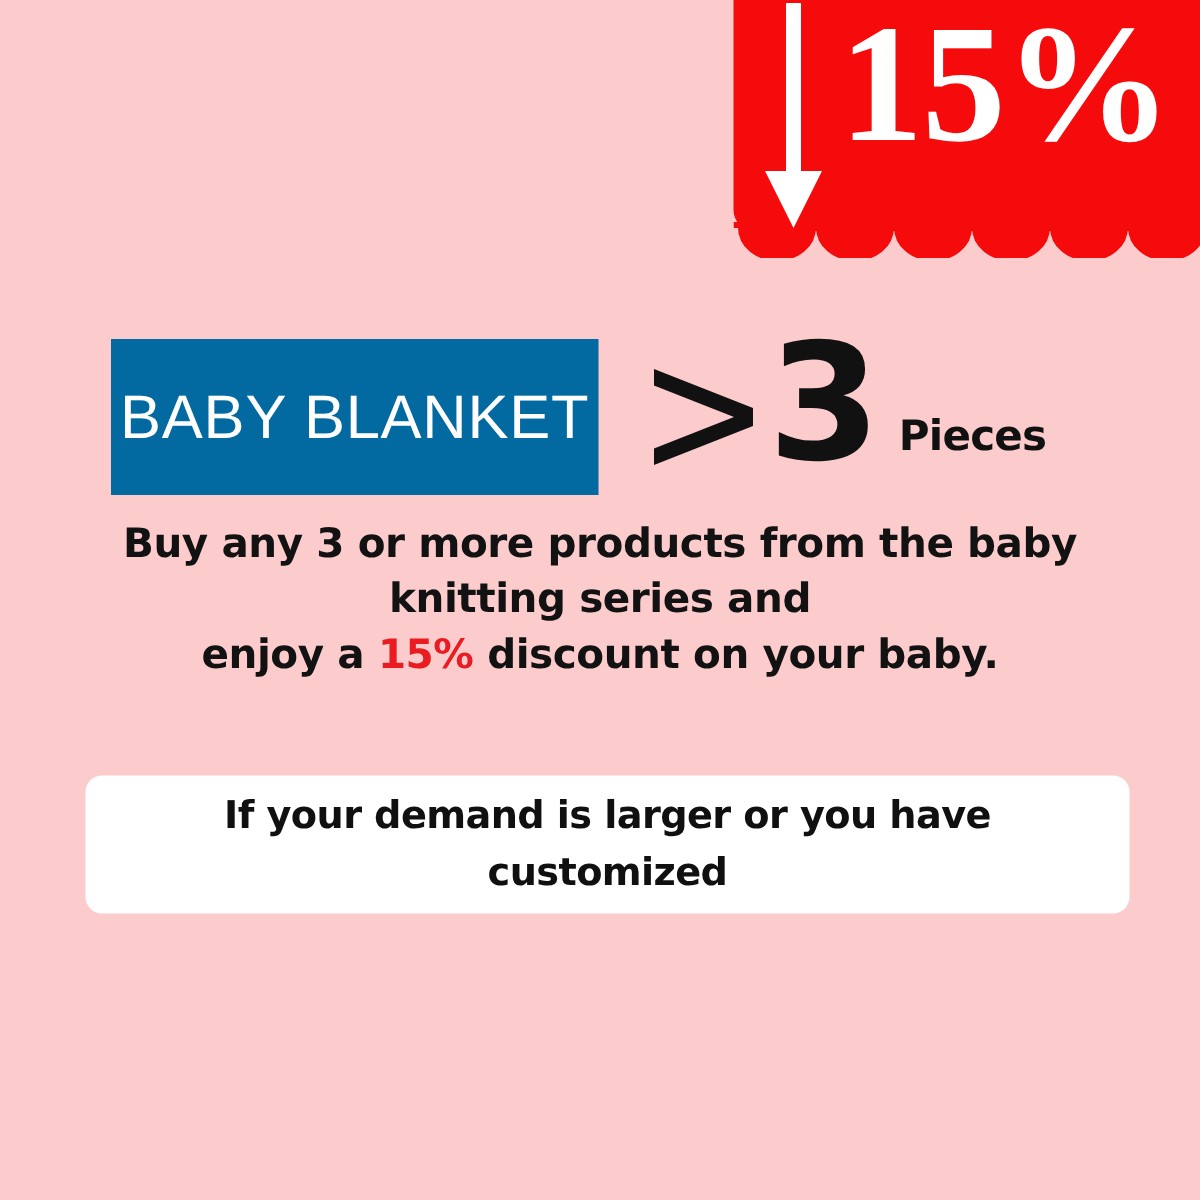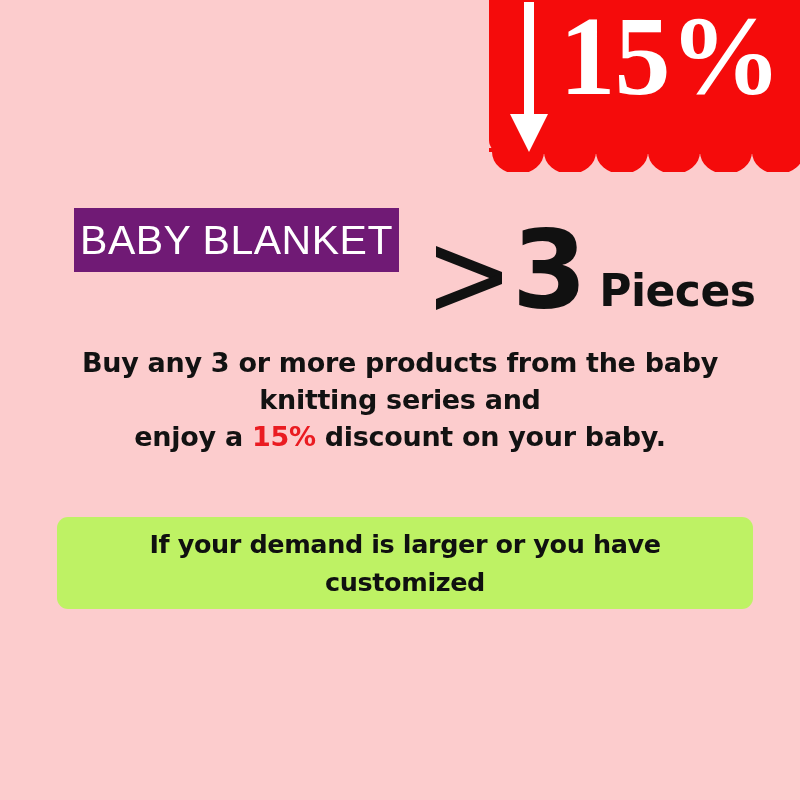--- a/index.html
+++ b/index.html
@@ -74,24 +74,24 @@
     font-size: 112px;
     line-height: 124px;
     letter-spacing: -1px;
     white-space: nowrap;
   }
 
   
   #category-tag {
     position: absolute;
     left: 74px;
-    top: 208px;
+    top: 226px;
     width: 325px;
-    height: 64px;
-    background: #701a75;
+    height: 104px;
+    background: #0369a1;
   }
   #category-tag-label {
     position: absolute;
     left: 0;
     top: 0;
     width: 100%;
     height: 100%;
     display: flex;
     align-items: center;
     justify-content: center;
@@ -129,21 +129,21 @@
     font-family: "DejaVu Sans", sans-serif;
     font-weight: bold;
     font-size: 108px;
     line-height: 100px;
     margin-left: 6px;
     letter-spacing: -2px;
   }
   #quantity-unit {
     font-family: "DejaVu Sans", sans-serif;
     font-weight: bold;
-    font-size: 44px;
+    font-size: 28px;
     line-height: 46px;
     margin-left: 14px;
     margin-bottom: 6px;
     letter-spacing: -0.5px;
     text-align: center;
   }
 
   
   #offer-description {
     position: absolute;
@@ -162,21 +162,21 @@
     color: #ea1b21;
   }
 
   
   #contact-notice {
     position: absolute;
     left: 57px;
     top: 517px;
     width: 696px;
     height: 92px;
-    background: #bef264;
+    background: #ffffff;
     border-radius: 11px;
   }
   #contact-notice-text {
     position: absolute;
     left: 14px;
     top: 0;
     width: 668px;
     height: 100%;
     display: flex;
     flex-direction: column;

